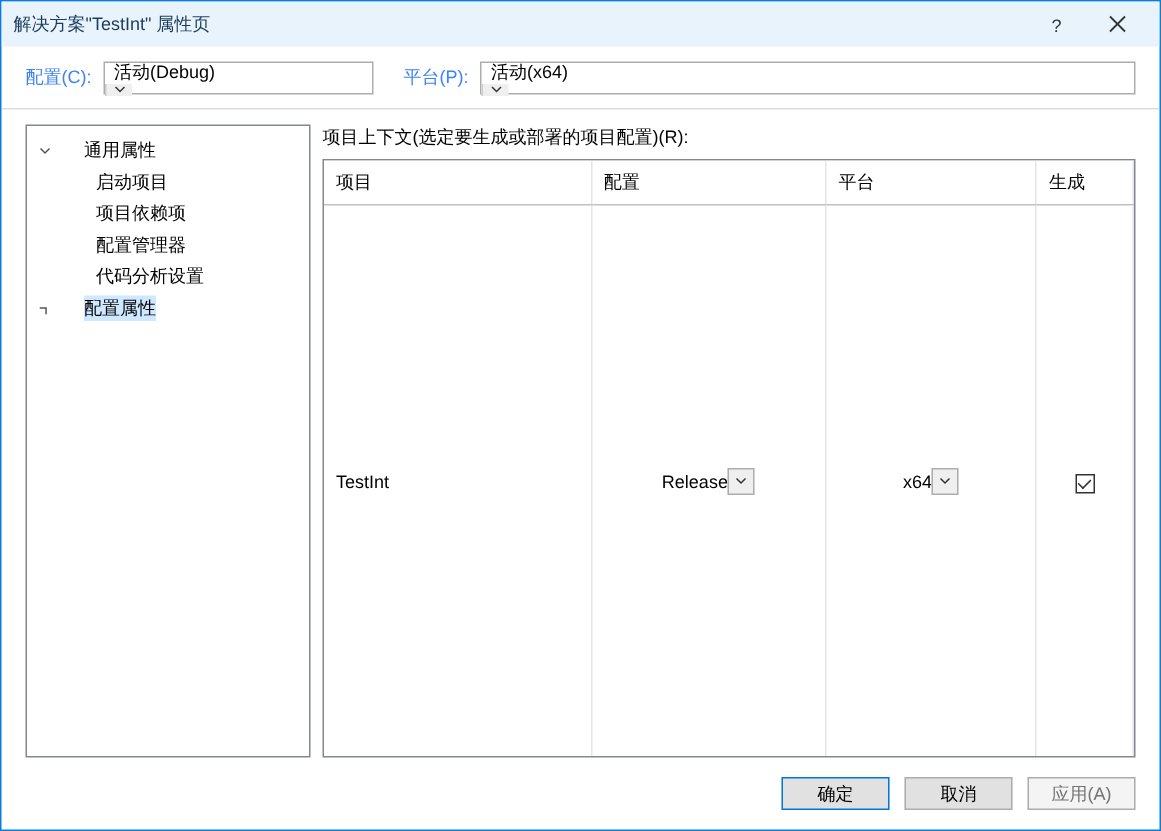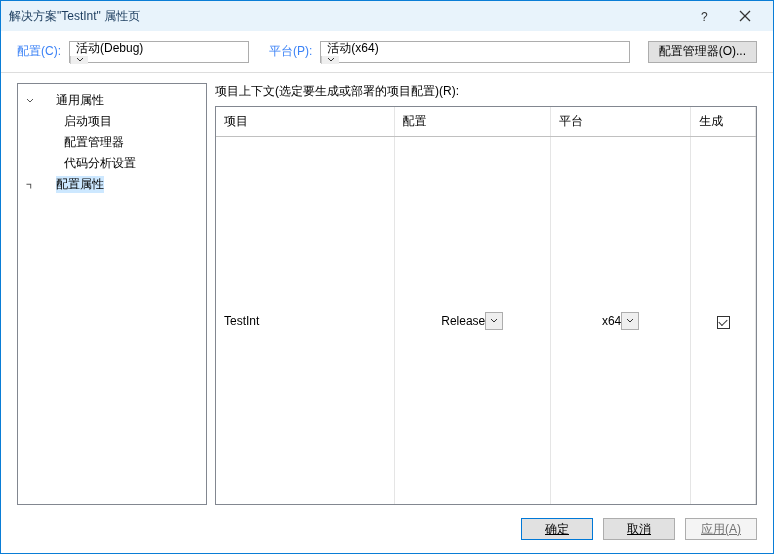--- a/index.html
+++ b/index.html
@@ -32,21 +32,21 @@
 td { border-right: 1px solid #e5e5e5; padding: 4px 8px; height: 24px; vertical-align: middle; }
 .grid-body { flex: 1; position: relative; }
 .grid-body::after { content: ""; position: absolute; inset: 0; background-image: linear-gradient(to right, transparent calc(33% - 1px), #e5e5e5 33%, transparent 33%), linear-gradient(to right, transparent calc(62% - 1px), #e5e5e5 62%, transparent 62%), linear-gradient(to right, transparent calc(88% - 1px), #e5e5e5 88%, transparent 88%); pointer-events:none; }
 .col-line { position:absolute; top:0; bottom:0; width:1px; background:#e5e5e5; }
 .cell-select { display: flex; align-items: center; justify-content: center; }
 .cell-select .arr { width: 18px; height: 18px; border: 1px solid #adadad; background: #efefef; display: flex; align-items: center; justify-content: center; }
 .checkbox { width: 13px; height: 13px; border: 1px solid #333; display: inline-flex; align-items: center; justify-content: center; }
 .checkbox.checked::after { content: ""; width: 7px; height: 4px; border-left: 1.5px solid #333; border-bottom: 1.5px solid #333; transform: rotate(-45deg); margin-top: -2px; }
 
 .footer { height: 48px; display: flex; align-items: center; justify-content: flex-end; gap: 10px; padding: 0 16px; }
-.footer .btn { width: 72px; text-decoration: underline; }
+.footer .btn { width: 72px; }
 .footer .btn.primary { border: 1px solid #0078d7; }
 .footer .btn.disabled { color: #737373; background: #f4f4f4; }
 svg { display: block; }
 </style>
 </head>
 <body>
 
 <div class="titlebar">
   <span class="titlebar-title">解决方案"TestInt" 属性页</span>
   <div class="titlebar-btn">
@@ -74,35 +74,35 @@
   </div>
   <label style="margin-left:12px">平台(P):</label>
   <div class="select-wrap" style="flex:1">
     <input readonly="" value="活动(x64)" style="">
     <div class="select-arrow">
         <svg width="8" height="8" viewBox="0 0 8 8">
           <path d="M1 2 L4 5 L7 2" stroke="#333" fill="none"></path>
         </svg>
       </div>
   </div>
-  <button class="btn" style="margin-left:10px">配置管理器(O)...</button>
 </div>
 
 <div class="content">
 
   <div class="tree-panel">
     <div class="tree-item">
       <span class="chev">
           <svg width="10" height="10" viewBox="0 0 10 10">
             <path d="M2 3 L5 6 L8 3" stroke="#555" fill="none"></path>
           </svg>
         </span>
       <span class="lbl">通用属性</span>
     </div>
     <div class="tree-child">启动项目</div>
+    <div class="tree-child">项目依赖项</div>
     <div class="tree-child">配置管理器</div>
     <div class="tree-child">代码分析设置</div>
     <div class="tree-item collapsed">
       <span class="chev">
           <svg width="10" height="10" viewBox="0 0 10 10">
             <path d="M3 2 L6 5 L3 8" stroke="#555" fill="none"></path>
           </svg>
         </span>
       <span class="lbl" style="background:#cde8ff">配置属性</span>
     </div>

